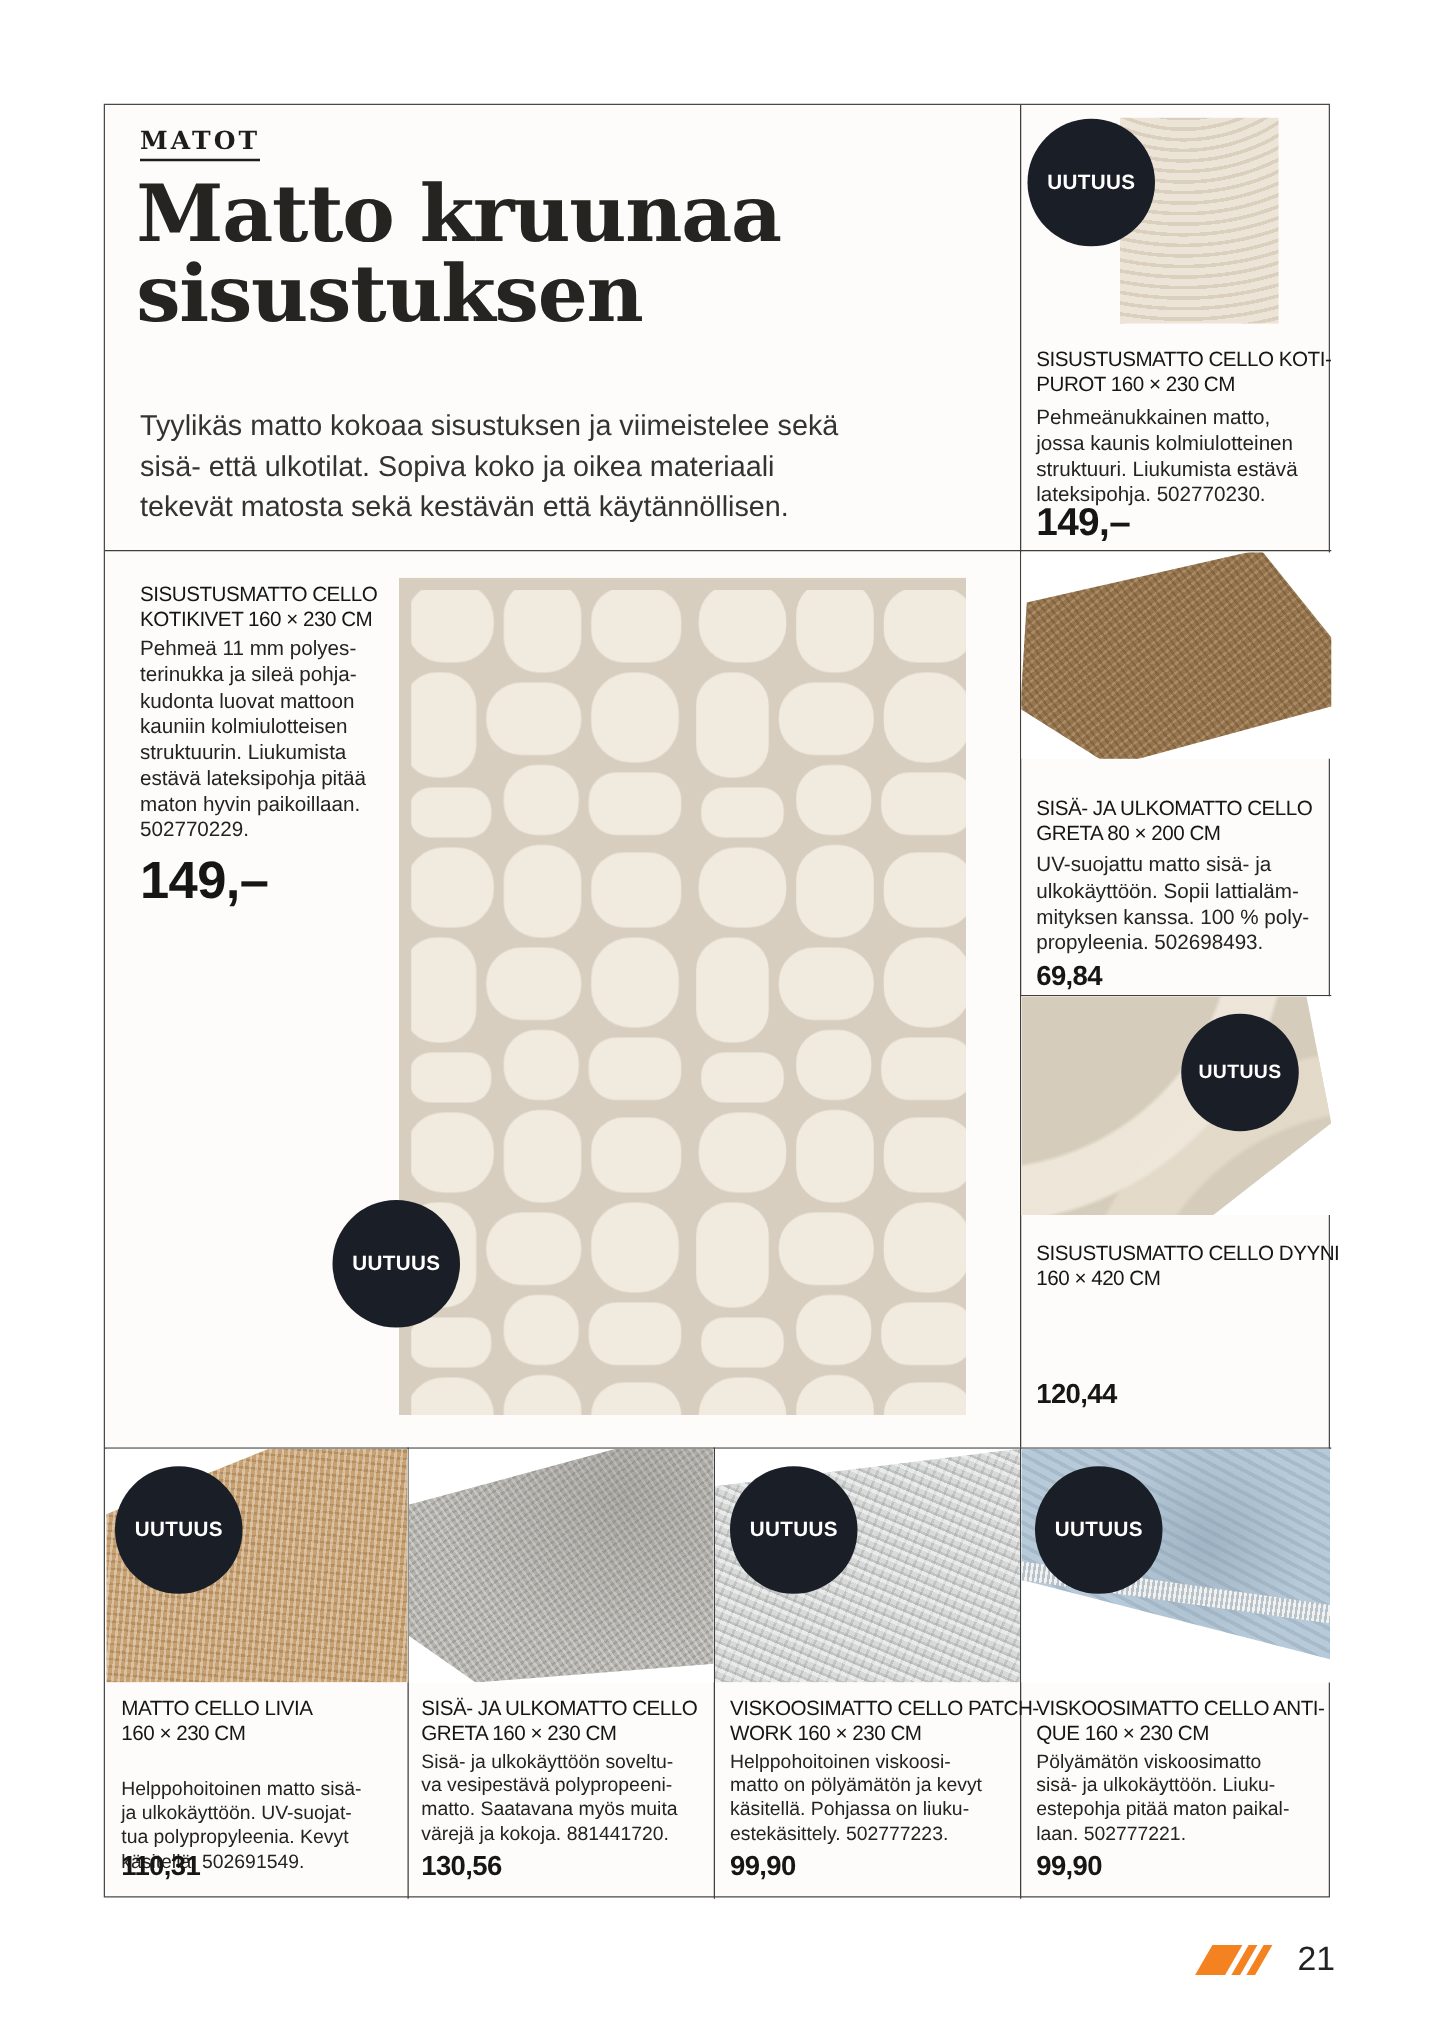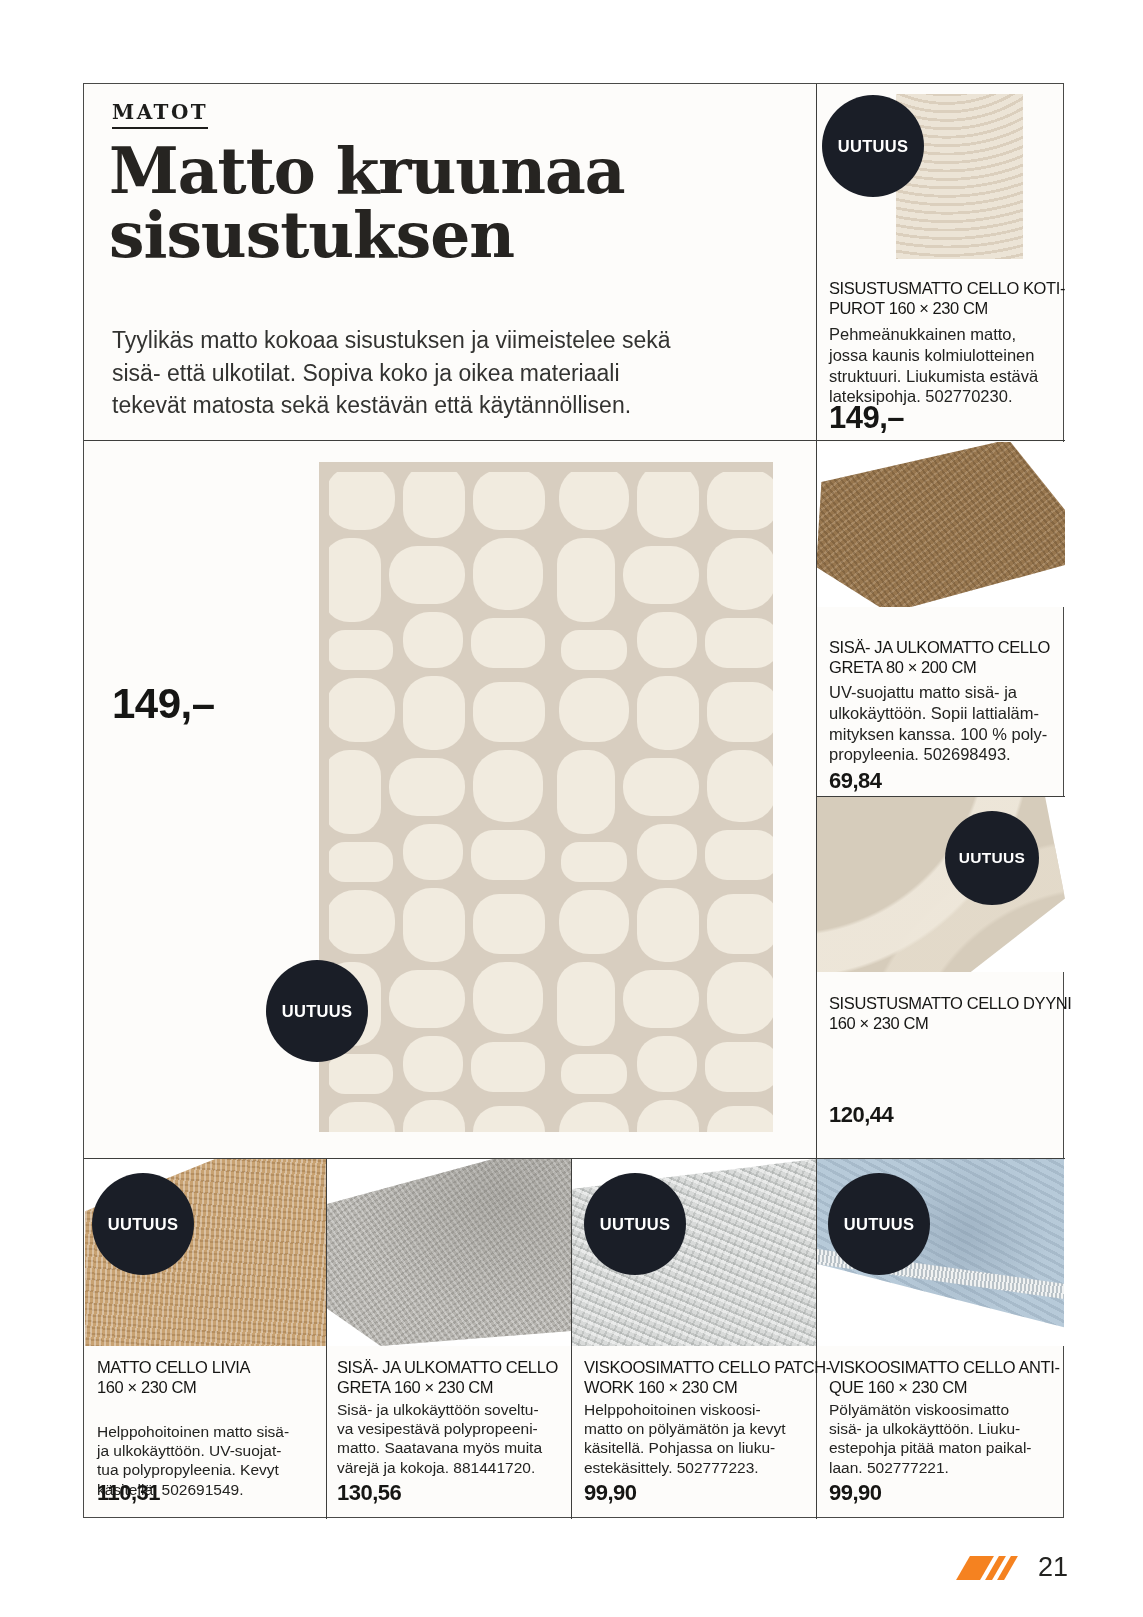--- a/index.html
+++ b/index.html
@@ -158,20 +158,30 @@
       <span>UUTUUS</span>
     </div>
     <div class="p-name" style="left:745px; top:195px;">SISUSTUSMATTO CELLO KOTI-
 PUROT 160 × 230 CM</div>
     <div class="p-desc" style="left:745px; top:240px;">Pehmeänukkainen matto,
 jossa kaunis kolmiulotteinen
 struktuuri. Liukumista estävä
 lateksipohja. 502770230.</div>
     <div class="p-price" style="left:745px; top:316px; font-size:31px;">149,–</div>
 
+    <div class="p-name" style="left:28px; top:383px;">SISUSTUSMATTO CELLO
+KOTIKIVET 160 × 230 CM</div>
+    <div class="p-desc" style="left:28px; top:425px;">Pehmeä 11 mm polyes-
+terinukka ja sileä pohja-
+kudonta luovat mattoon
+kauniin kolmiulotteisen
+struktuurin. Liukumista
+estävä lateksipohja pitää
+maton hyvin paikoillaan.
+502770229.</div>
     <div class="p-price" style="left:28px; top:596px; font-size:42px;">149,–</div>
     <div class="photo" style="left:235px; top:378px; width:454px; height:670px;">
       <svg width="454" height="670" viewBox="0 0 454 670" preserveAspectRatio="none">
         <rect width="454" height="670" fill="#d8cec0"></rect>
         <defs>
           <pattern id="peb" width="234" height="212" patternUnits="userSpaceOnUse">
             <rect x="6" y="4" width="70" height="64" rx="30" fill="#f1ebdf"></rect>
             <rect x="84" y="2" width="62" height="74" rx="28" fill="#f1ebdf"></rect>
             <rect x="154" y="8" width="72" height="60" rx="26" fill="#f1ebdf"></rect>
             <rect x="4" y="76" width="58" height="84" rx="26" fill="#f1ebdf"></rect>
@@ -200,21 +210,21 @@
 propyleenia. 502698493.</div>
     <div class="p-price" style="left:745px; top:684px;">69,84</div>
 
     <div class="photo" style="left:733px; top:713px; width:248px; height:175px;">
       <div class="rug-dyyni"></div>
     </div>
     <div class="badge small" style="left:861px; top:727px;">
       <span>UUTUUS</span>
     </div>
     <div class="p-name" style="left:745px; top:910px;">SISUSTUSMATTO CELLO DYYNI
-160 × 230 CM</div>
+160 × 420 CM</div>
     <div class="p-price" style="left:745px; top:1018px;">120,44</div>
 
     <div class="photo" style="left:1px; top:1075px; width:241px; height:187px;">
       <div class="rug-livia"></div>
     </div>
     <div class="badge" style="left:8px; top:1089px;">
       <span>UUTUUS</span>
     </div>
     <div class="p-name" style="left:13px; top:1274px;">MATTO CELLO LIVIA
 160 × 230 CM</div>

